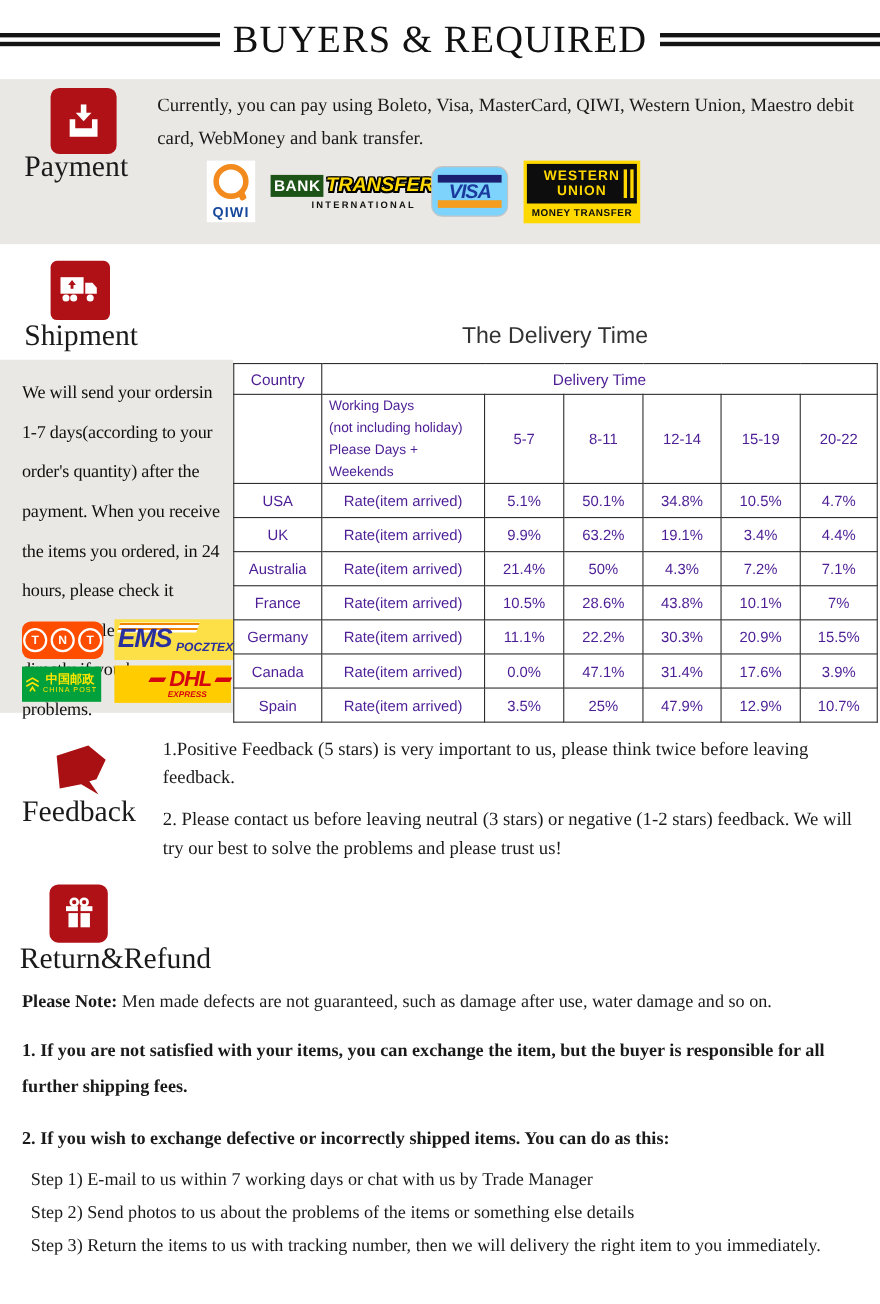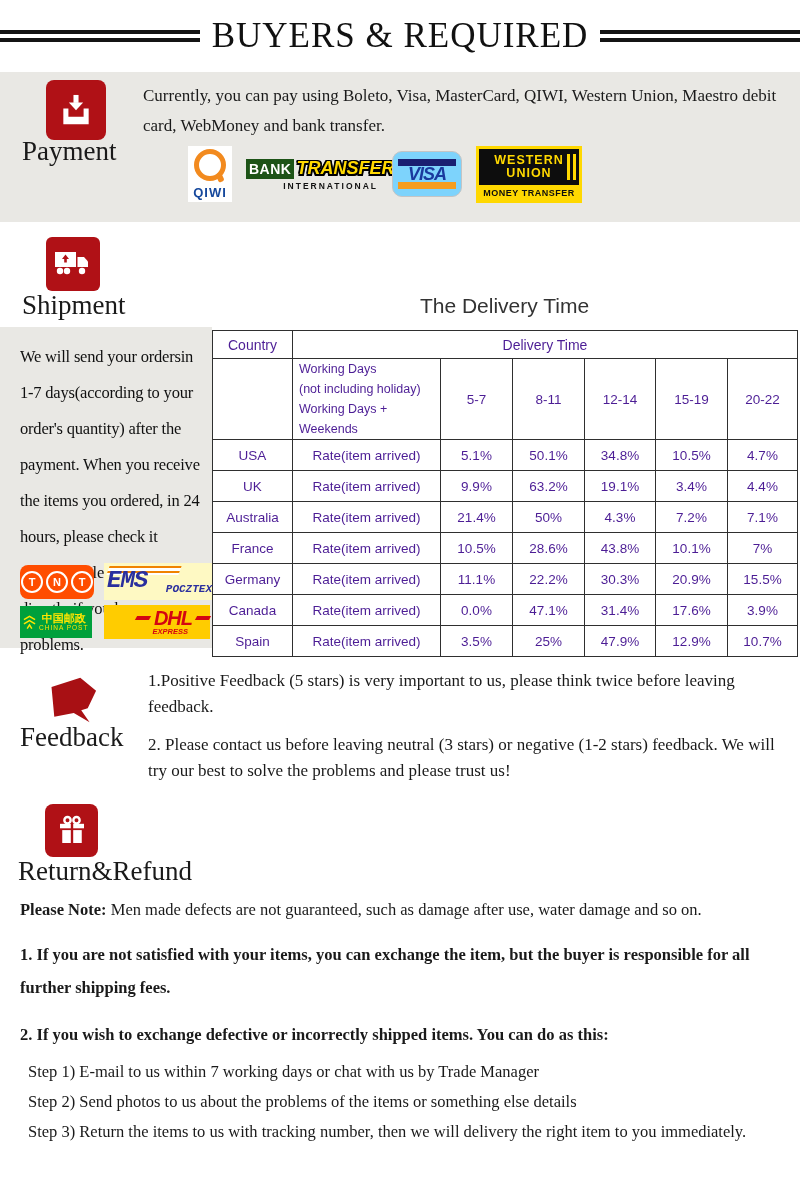--- a/index.html
+++ b/index.html
@@ -44,21 +44,21 @@
   .ship-label{position:absolute;left:22px;top:290px;font-size:27px;}
   .dt-title{position:absolute;left:212px;top:294px;width:585px;text-align:center;
     font-family:"Liberation Sans",sans-serif;font-size:21px;color:#333;}
   .ship-main{position:absolute;top:327px;left:0;width:800px;height:321px;}
   .ship-note-col{position:absolute;left:0;top:0;width:212px;height:321px;background:#e9e8e4;box-sizing:border-box;padding:12px 8px 0 20px;}
   .ship-note{font-size:16.5px;line-height:36px;letter-spacing:-0.2px;color:#101010;}
   .carriers{position:absolute;left:20px;top:236px;display:grid;grid-template-columns:78px 112px;grid-gap:5px 6px;align-items:center;}
   .tnt{width:74px;height:34px;background:#ff4d00;border-radius:8px;display:flex;align-items:center;justify-content:center;gap:3px;}
   .tnt-c{width:18px;height:18px;border:2px solid #fff;border-radius:50%;color:#fff;font-family:"Liberation Sans",sans-serif;
     font-weight:bold;font-size:11px;display:flex;align-items:center;justify-content:center;}
-  .ems{width:110px;height:37px;background:#fef9c3;position:relative;font-family:Liberation Mono, monospace;overflow:hidden;}
+  .ems{width:110px;height:37px;background:#fde047;position:relative;font-family:Liberation Sans, sans-serif;overflow:hidden;}
   .ems-stripes{position:absolute;left:4px;top:3px;width:72px;height:9px;
     background:repeating-linear-gradient(#f08300 0 2px,#fff 2px 5px);transform:skewX(-20deg);}
   .ems-txt{position:absolute;left:3px;top:4px;font-style:italic;font-weight:900;font-size:24px;color:#2a2f9e;letter-spacing:-1px;z-index:1;}
   .ems-sub{position:absolute;right:2px;bottom:5px;font-style:italic;font-weight:900;font-size:11px;color:#2a2f9e;z-index:1;}
   .cpost{width:72px;height:32px;background:#00a03c;color:#ffe600;display:flex;align-items:center;gap:3px;padding:0 3px;box-sizing:border-box;}
   .cpost-col{display:flex;flex-direction:column;align-items:center;}
   .cpost-cn{font-size:11px;font-weight:bold;line-height:12px;white-space:nowrap;}
   .cpost-en{font-family:"Liberation Sans",sans-serif;font-size:6.5px;letter-spacing:1px;line-height:8px;}
   .dhl{width:106px;height:34px;background:#ffcc00;display:flex;flex-direction:column;align-items:flex-end;justify-content:center;font-family:"Liberation Sans",sans-serif;}
   .dhl-row{display:flex;align-items:center;gap:4px;}
@@ -196,21 +196,21 @@
     <tbody>
         <tr class="row-h1">
       <th>Country</th>
       <th colspan="6">Delivery Time</th>
     </tr>
     <tr class="row-h2">
       <td></td>
       <td class="wd-cell">
         <div>Working Days</div>
         <div>(not including holiday)</div>
-        <div>Working Days + Weekends</div>
+        <div>Please Days + Weekends</div>
       </td>
       <td>5-7</td>
       <td>8-11</td>
       <td>12-14</td>
       <td>15-19</td>
       <td>20-22</td>
     </tr>
     <tr class="data-row">
       <td class="c-usa">USA</td>
       <td>Rate(item arrived)</td>

